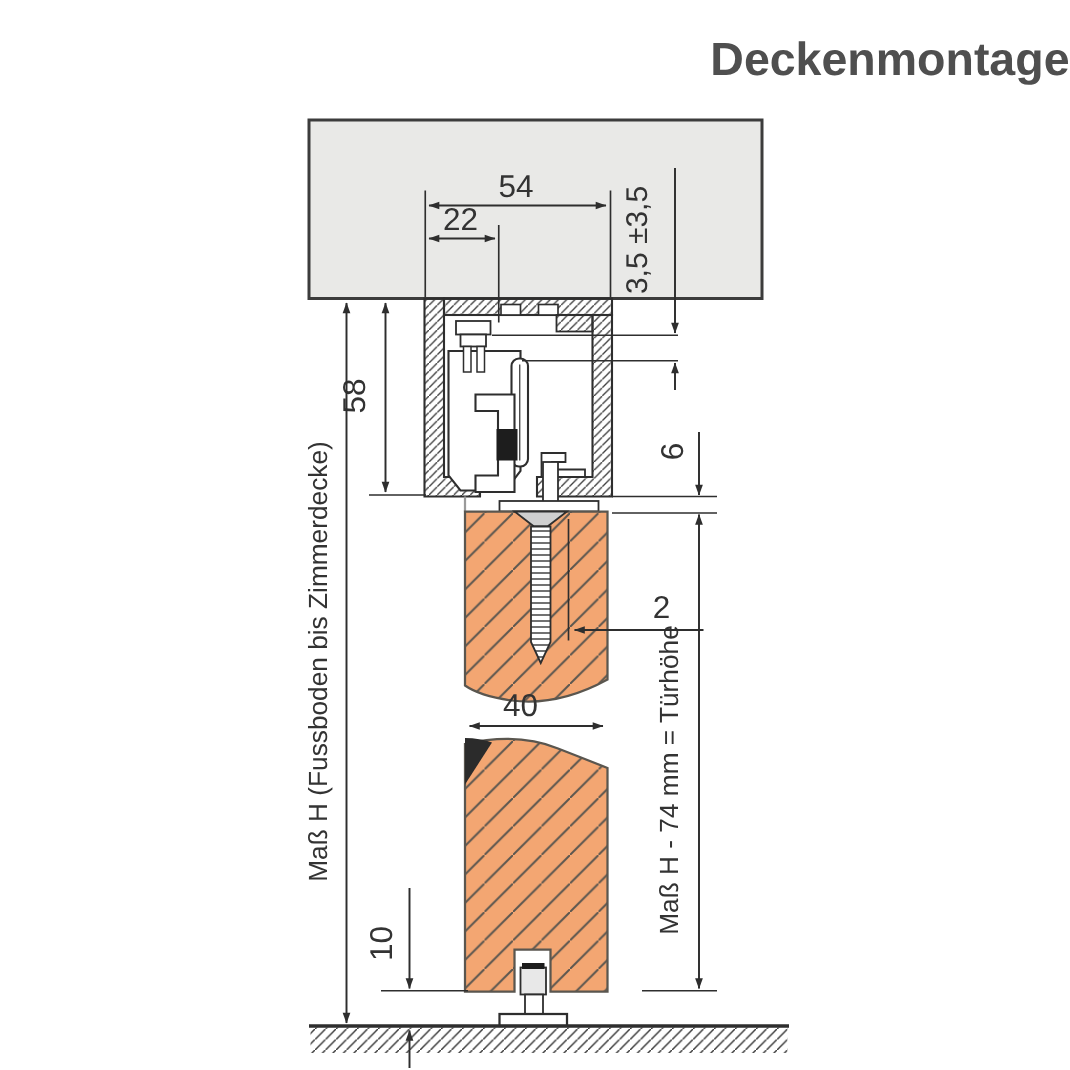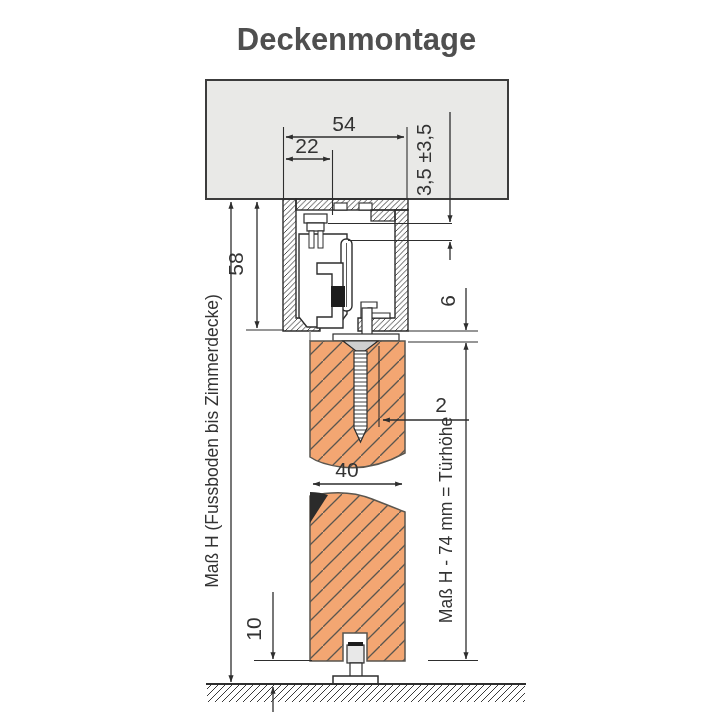--- a/index.html
+++ b/index.html
@@ -1,18 +1,18 @@
 <!DOCTYPE html>
 <html><head>
 <meta charset="utf-8">
 <style>
   html,body{margin:0;padding:0;background:#ffffff;}
   .stage{position:relative;width:713px;height:713px;background:#fff;overflow:hidden;
          font-family:"Liberation Sans", sans-serif;}
-  .title{position:absolute;top:22px;left:0;width:100%;text-align:center;
+  .title{position:absolute;top:22px;left:0;width:100%;text-align:right;
          font-size:31px;font-weight:bold;color:#4f4f4f;letter-spacing:0px;}
   svg{position:absolute;left:0;top:0;}
   text{fill:#333333;font-family:"Liberation Sans", sans-serif;}
   .dim{font-size:21px;}
   .dim-small{font-size:20px;}
   .dim-label{font-size:17.5px;}
   .thin{stroke:#2e2e2e;stroke-width:1.1;fill:none;}
   .dline{stroke:#2e2e2e;stroke-width:1.3;fill:none;}
   .part{stroke:#2e2e2e;stroke-width:1.4;}
 </style>

